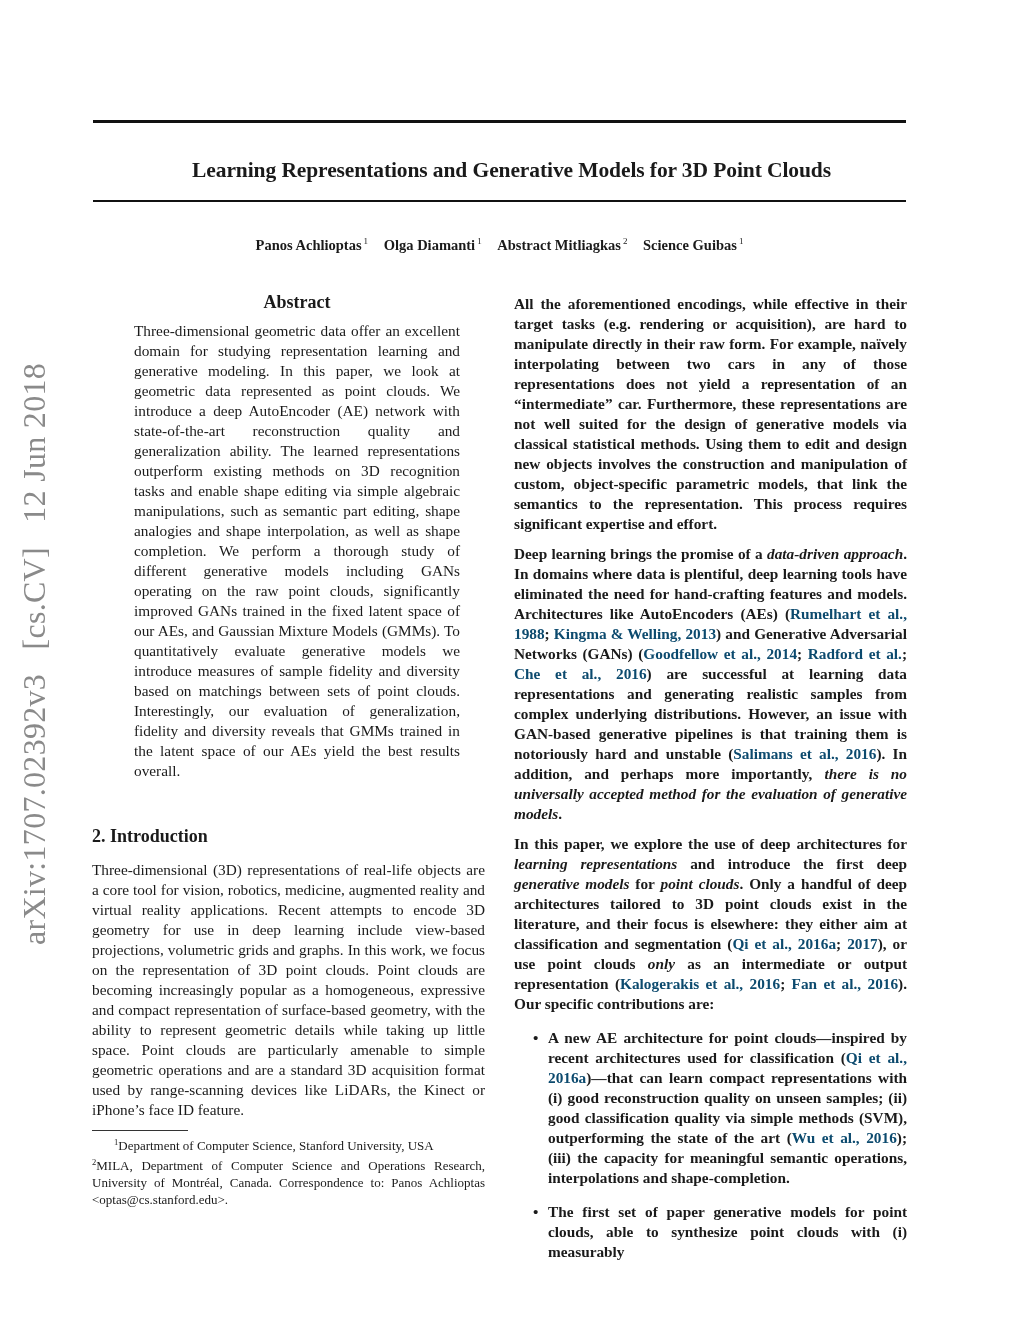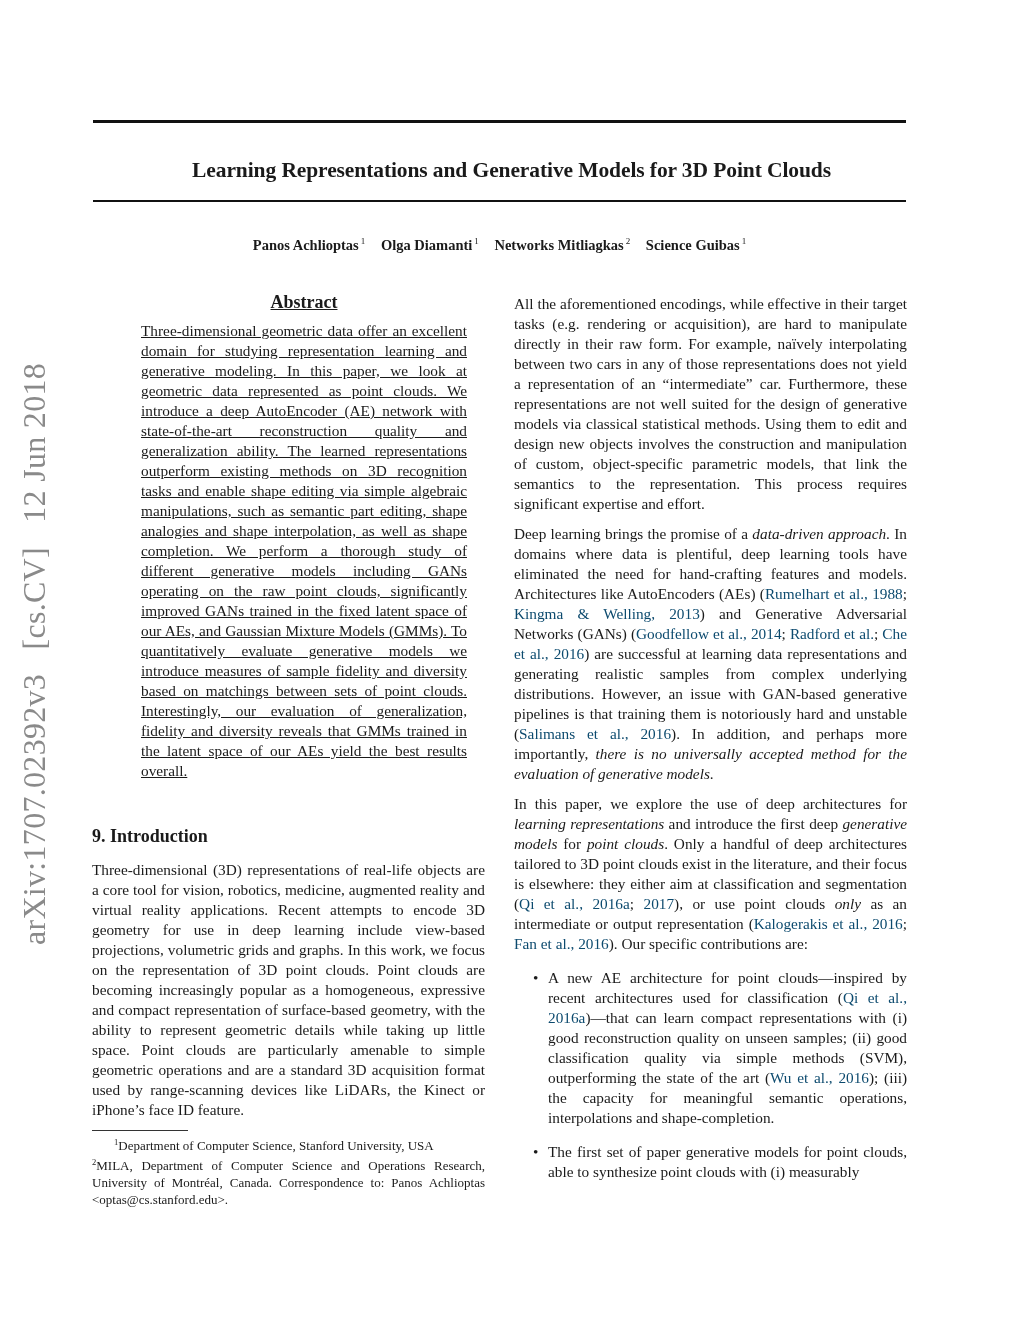--- a/index.html
+++ b/index.html
@@ -22,64 +22,64 @@
     .authors sup { font-weight: normal; font-size: 9px; vertical-align: 6px; margin-left: 2px; }
     .arxiv {
       position: absolute; left: 4px; top: 945px; width: 620px; height: 60px;
       transform-origin: 0 0; transform: rotate(-90deg);
       font-size: 32px; color: #8a8a8a; white-space: nowrap; line-height: 60px;
       letter-spacing: 0.3px;
     }
     .arxiv span { margin-right: 16px; }
     .col { position: absolute; font-size: 15.3px; line-height: 20px; text-align: justify; hyphens: none; }
     .col p { margin: 0; }
-    .abstract-col { left: 141px; top: 290px; width: 326px; text-decoration: underline; }
+    .abstract-col { left: 134px; top: 290px; width: 326px; }
     .abstract-title { text-align: center; font-weight: bold; font-size: 18px; margin: 0 0 7px 0; line-height: 24px; }
     .left-col { left: 92px; top: 820px; width: 393px; }
     .section-title { font-weight: bold; font-size: 18px; margin: 4px 0 12px 0; line-height: 24px; }
     .footrule { width: 96px; height: 1px; background: #333; margin: 10px 0 3px 0; }
     .footnotes { font-size: 13px; line-height: 17px; }
     .footnotes p { text-indent: 0; }
     .footnotes .fn1 { text-indent: 22px; }
     .footnotes sup { font-size: 8.5px; vertical-align: 5px; }
-    .right-col { left: 514px; top: 294px; width: 393px; }
+    .right-col { left: 514px; top: 294px; width: 393px; font-weight: bold; }
     .right-col p + p { margin-top: 10px; }
     .cite { color: #0c4a6e; text-decoration: none; }
     em, .it { font-style: italic; margin-top: 19px; }
     ul.contrib { list-style: none; margin: 14px 0 0 0; padding: 0; }
     ul.contrib li { position: relative; padding-left: 34px; margin-bottom: 14px; }
     ul.contrib li .bullet { position: absolute; left: 19px; top: 0; }
   </style>
 </head>
 <body>
 
 <div class="rule top"></div>
 <h1 class="title">Learning Representations and Generative Models for 3D Point Clouds</h1>
 <div class="rule bottom"></div>
 
 <p class="authors">
   <span class="author"><span>Panos Achlioptas</span><sup>1</sup></span>
   <span class="author"><span>Olga Diamanti</span><sup>1</sup></span>
-  <span class="author"><span>Networks Mitliagkas</span><sup>2</sup></span>
+  <span class="author"><span>Abstract Mitliagkas</span><sup>2</sup></span>
   <span class="author"><span>Science Guibas</span><sup>1</sup></span>
 </p>
 
 <div class="arxiv">
   <span>arXiv:1707.02392v3</span>
   <span>[cs.CV]</span>
   <span>12 Jun 2018</span>
 </div>
 
 <div class="col abstract-col">
   <h2 class="abstract-title">Abstract</h2>
   <p>Three-dimensional geometric data offer an excellent domain for studying representation learning and generative modeling. In this paper, we look at geometric data represented as point clouds. We introduce a deep AutoEncoder (AE) network with state-of-the-art reconstruction quality and generalization ability.  The learned representations outperform existing methods on 3D recognition tasks and enable shape editing via simple algebraic manipulations, such as semantic part editing, shape analogies and shape interpolation, as well as shape completion. We perform a thorough study of different generative models including GANs operating on the raw point clouds, significantly improved GANs trained in the fixed latent space of our AEs, and Gaussian Mixture Models (GMMs).  To quantitatively evaluate generative models we introduce measures of sample fidelity and diversity based on matchings between sets of point clouds.  Interestingly, our evaluation of generalization, fidelity and diversity reveals that GMMs trained in the latent space of our AEs yield the best results overall.</p>
 </div>
 
 <div class="col left-col">
-  <h2 class="section-title">9. Introduction</h2>
+  <h2 class="section-title">2. Introduction</h2>
   <p>Three-dimensional (3D) representations of real-life objects are a core tool for vision, robotics, medicine, augmented reality and virtual reality applications.   Recent attempts to encode 3D geometry for use in deep learning include view-based projections, volumetric grids and graphs. In this work, we focus on the representation of 3D point clouds. Point clouds are becoming increasingly popular as a homogeneous, expressive and compact representation of surface-based geometry, with the ability to represent geometric details while taking up little space.  Point clouds are particularly amenable to simple geometric operations and are a standard 3D acquisition format used by range-scanning devices like LiDARs, the Kinect or iPhone’s face ID feature.</p>
   <div class="footrule"></div>
   <div class="footnotes">
     <p class="fn1"><sup>1</sup><span>Department of Computer Science, Stanford University, USA</span></p>
     <p><sup>2</sup><span>MILA, Department of Computer Science and Operations Research, University of Montréal, Canada. Correspondence to: Panos Achlioptas &lt;optas@cs.stanford.edu&gt;.</span></p>
   </div>
 </div>
 
 <div class="col right-col">
   <p>All the aforementioned encodings, while effective in their target tasks (e.g. rendering or acquisition), are hard to manipulate directly in their raw form.  For example, naïvely interpolating between two cars in any of those representations does not yield a representation of an “intermediate” car. Furthermore, these representations are not well suited for the design of generative models via classical statistical methods. Using them to edit and design new objects involves the construction and manipulation of custom, object-specific parametric models, that link the semantics to the representation. This process requires significant expertise and effort.</p>

